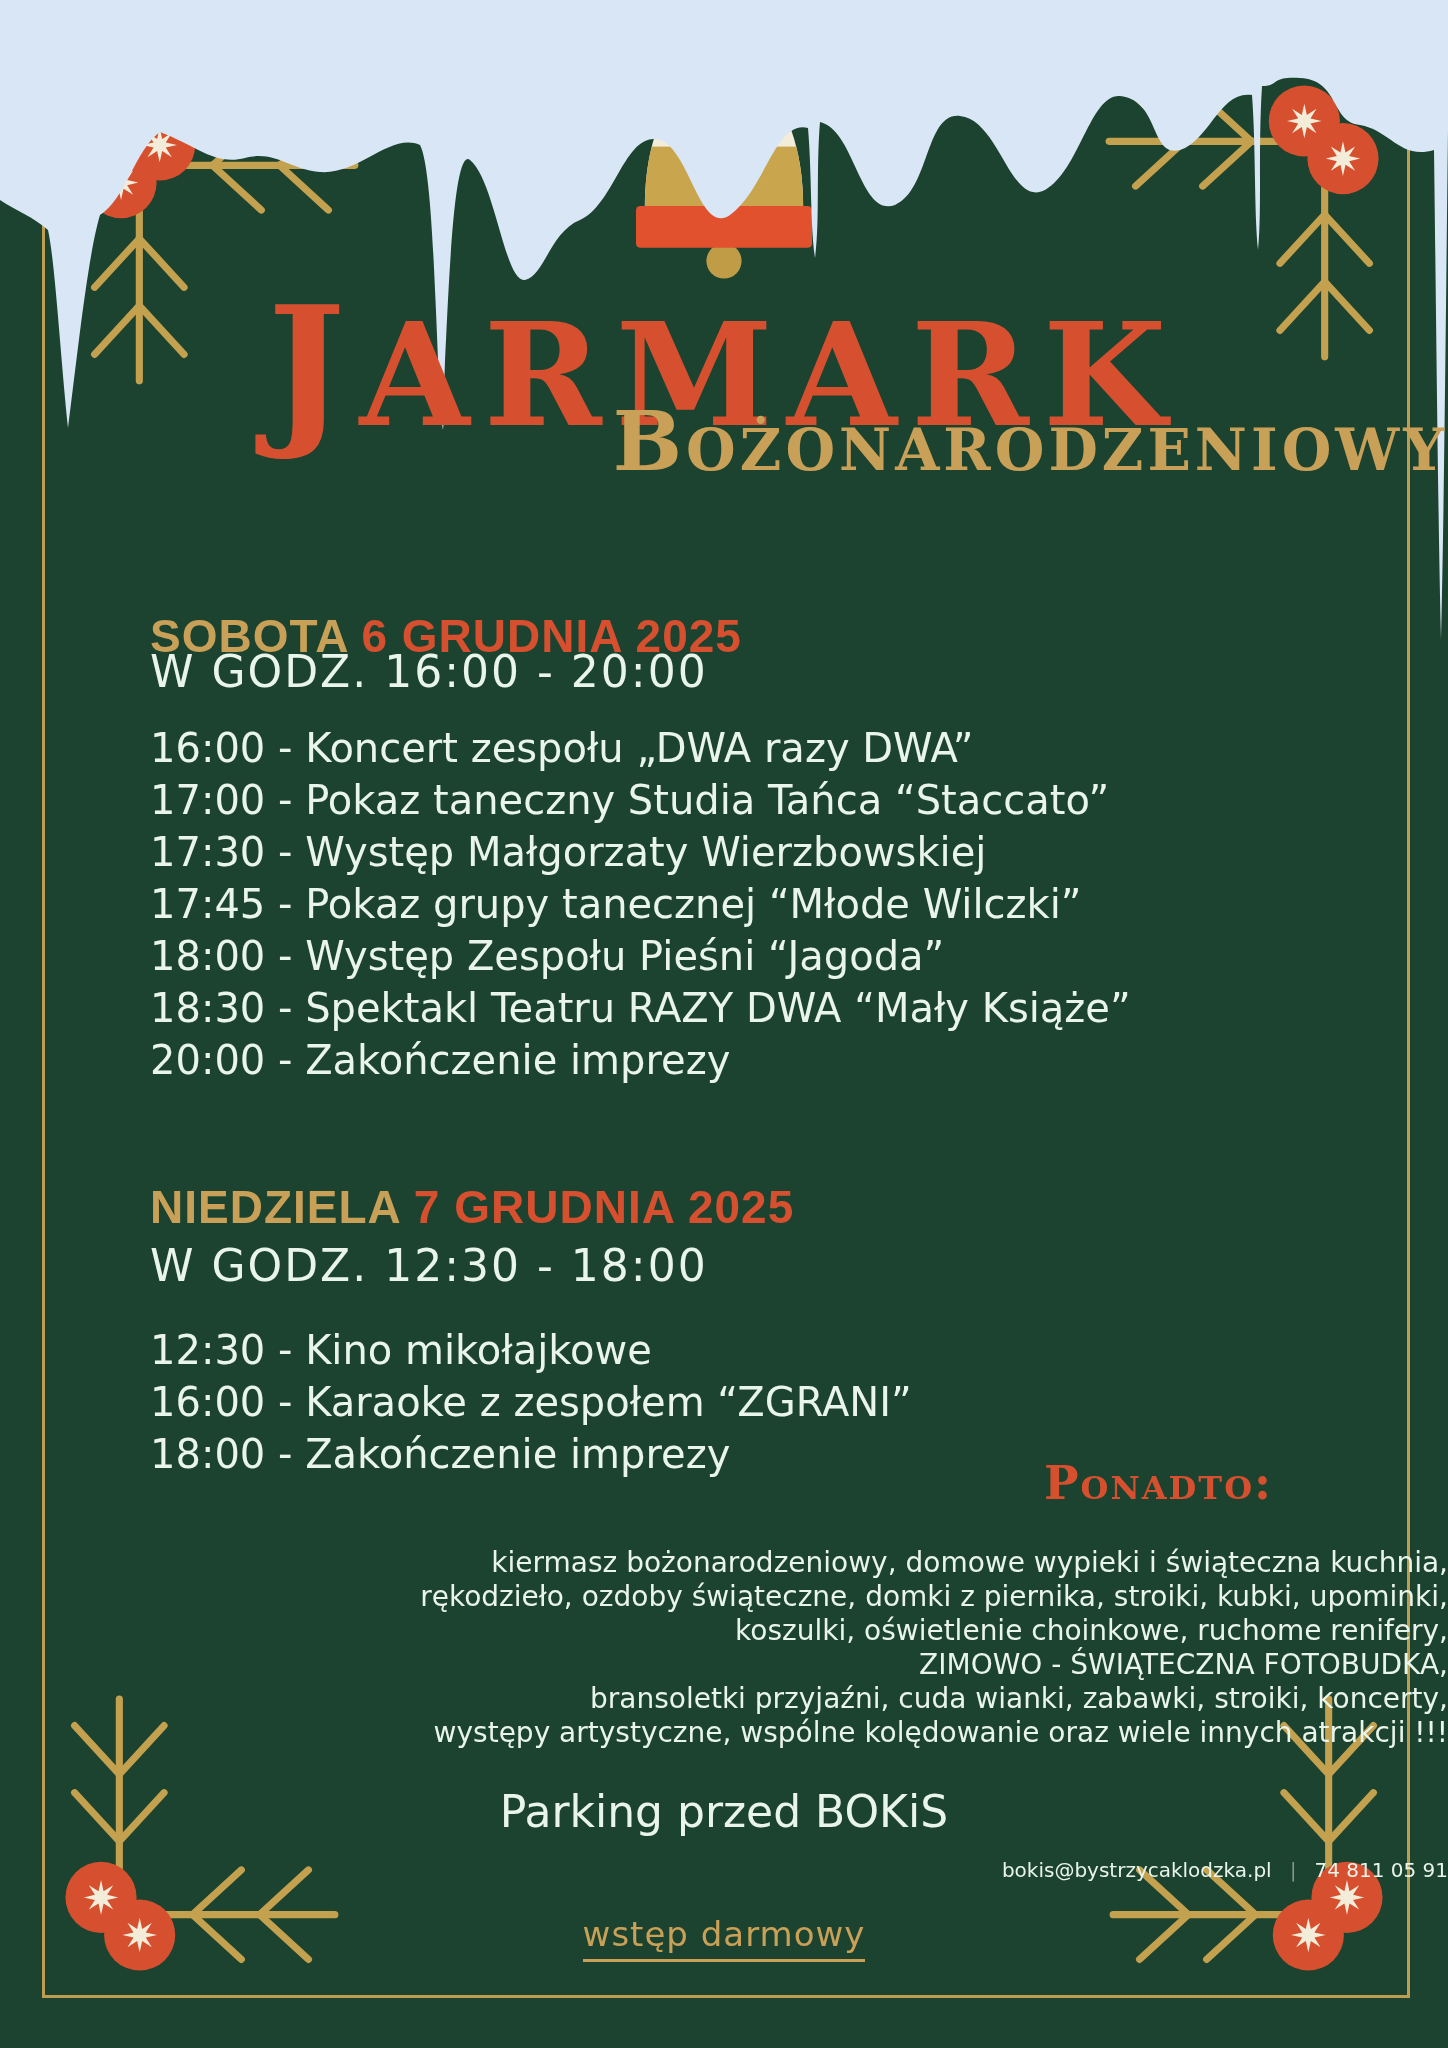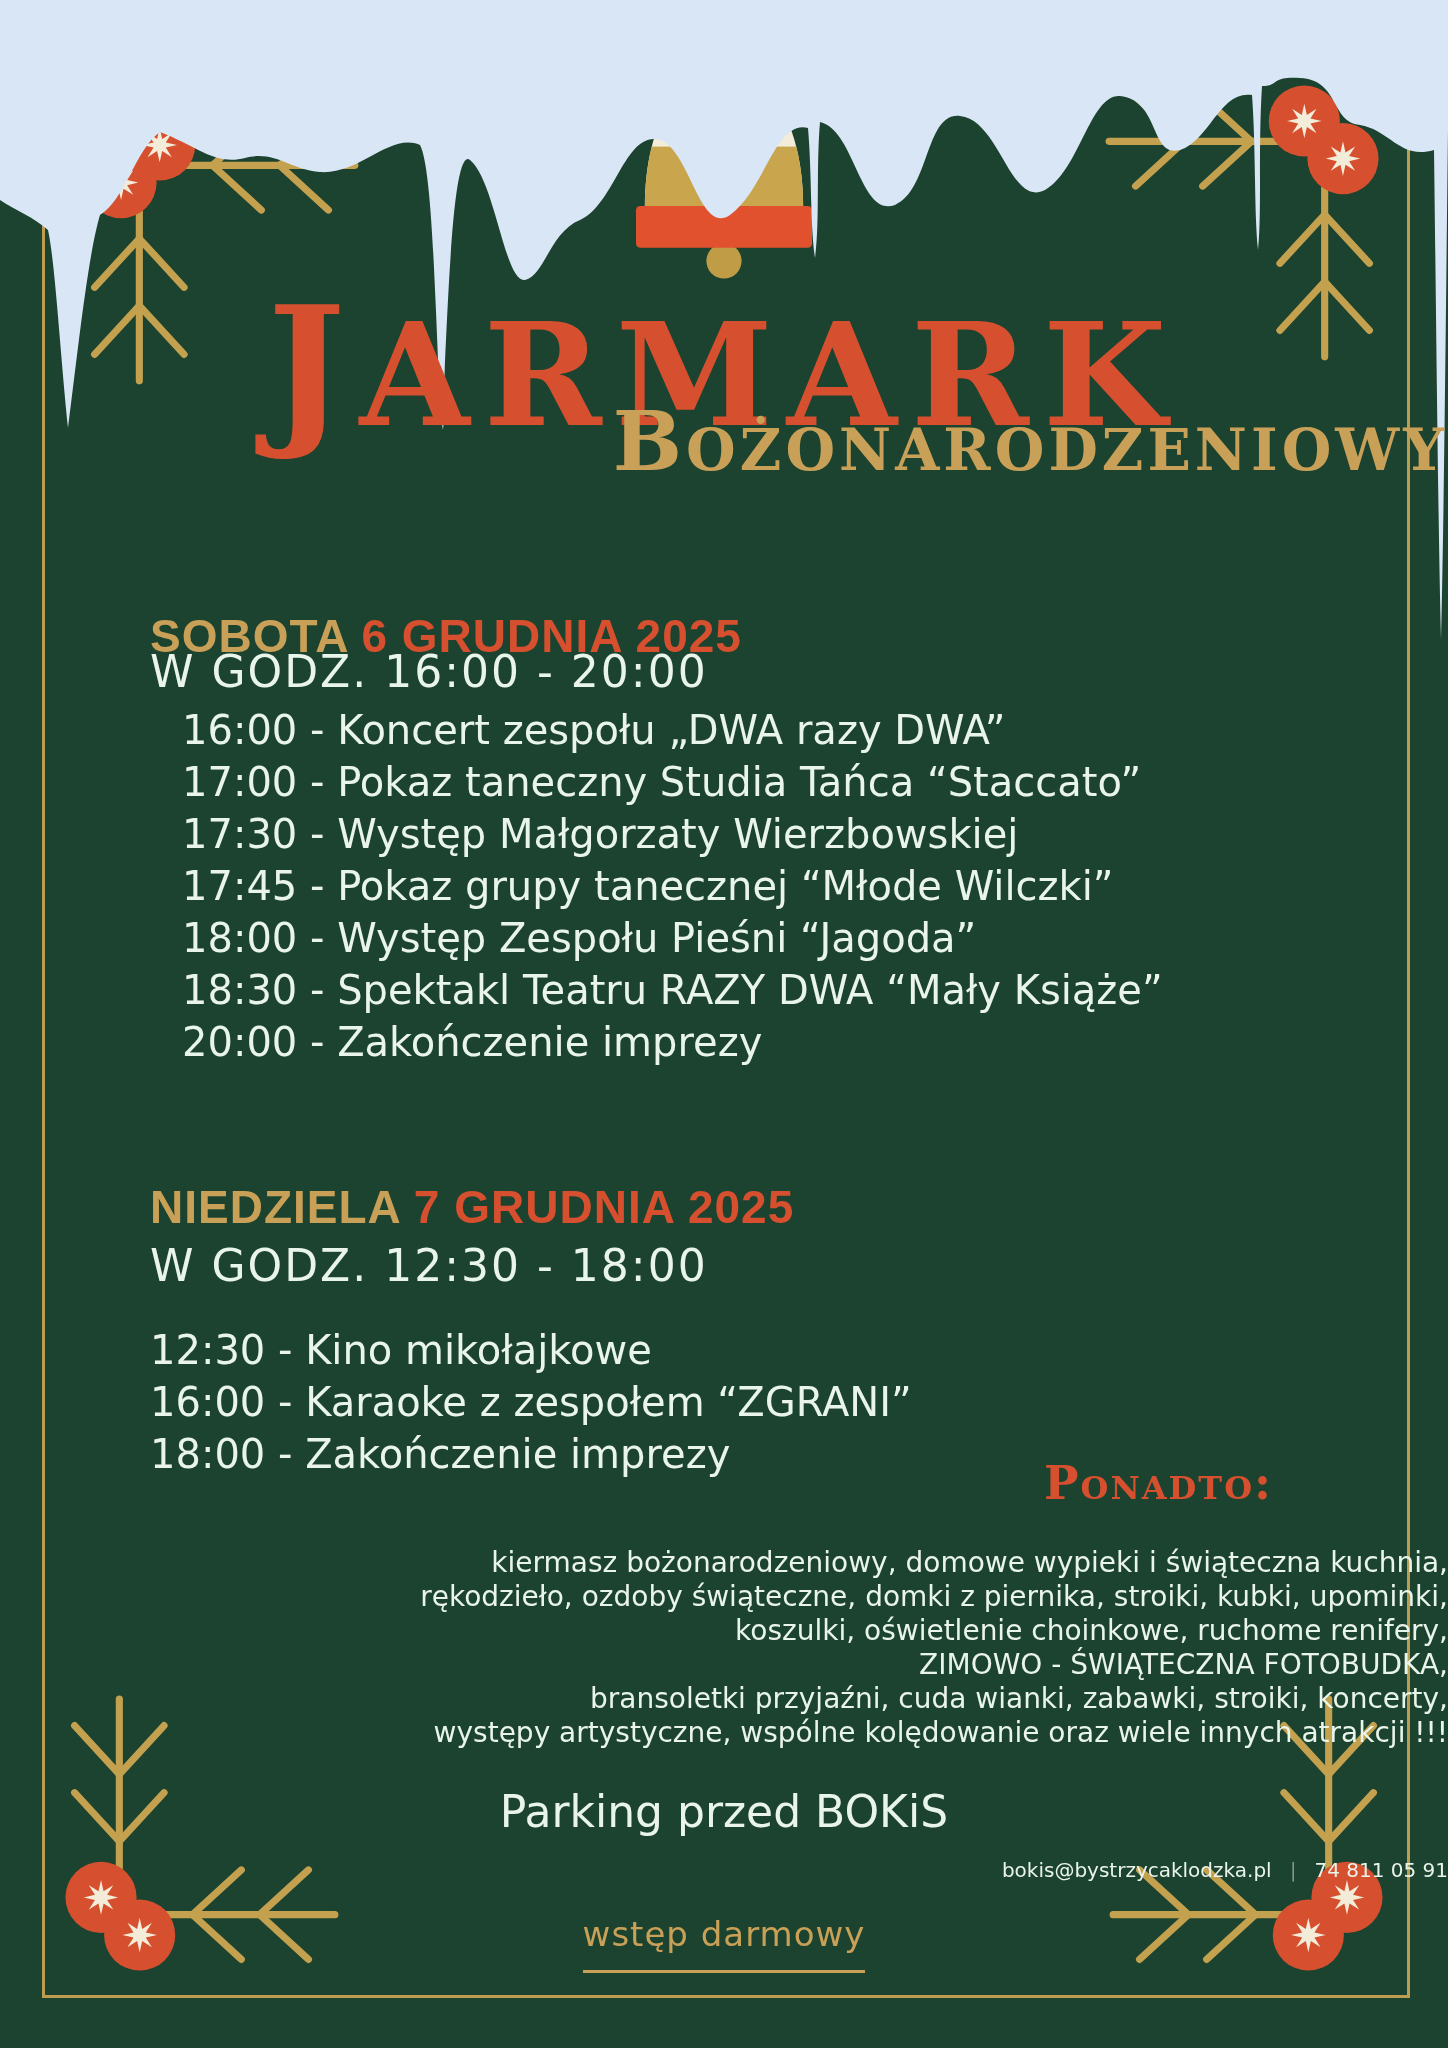--- a/index.html
+++ b/index.html
@@ -37,21 +37,21 @@
   .day-header .date{color:var(--accent_red,#d6502f);}
   .hours{
     position:absolute;left:150px;
     font-size:44px;letter-spacing:2px;color:var(--text_mint,#e9f4ea);
     white-space:nowrap;
   }
   .events{
     position:absolute;left:150px;color:var(--text_mint,#e9f4ea);
     font-size:40px;line-height:52px;white-space:nowrap;
   }
-  .sat-header{top:586px;margin-top:23px;} .sat-hours{top:646px;} .sat-events{top:704px;margin-left:32px;}
+  .sat-header{top:586px;margin-top:23px;} .sat-hours{top:646px;} .sat-events{top:722px;}
   .sun-header{top:1180px;} .sun-hours{top:1240px;} .sun-events{top:1324px;}
   
   .extras-heading{
     position:absolute;top:1456px;right:175px;
     font-family:"DejaVu Serif","Liberation Serif",serif;font-weight:700;
     font-variant:small-caps;font-size:46px;letter-spacing:2px;
     color:var(--accent_red,#d6502f);
   }
   .extras-lines{
     position:absolute;top:1546px;left:0;width:100%;text-align:right;
@@ -66,21 +66,21 @@
     position:absolute;top:1858px;left:0;width:100%;text-align:right;
     font-size:20px;color:var(--text_mint,#e9f4ea);
   }
   .contact .sep{padding:0 18px;opacity:.75;font-weight:100;}
   .admission{
     position:absolute;top:1914px;left:0;width:100%;text-align:center;
     font-size:34px;color:var(--accent_gold,#c9a057);
   }
   .admission span{
     border-bottom:3px solid var(--accent_gold,#c9a057);
-    padding-bottom:16px;letter-spacing:1px;
+    padding-bottom:5px;letter-spacing:1px;
   }
   
   .holly{position:absolute;width:305px;height:305px;}
   .holly.tl{left:58px;top:84px;}
   .holly.tr{right:42px;top:60px;transform:scaleX(-1);}
   .holly.bl{left:38px;bottom:52px;transform:scaleY(-1);}
   .holly.br{right:38px;bottom:52px;transform:scale(-1,-1);}
   .bell{position:absolute;left:614px;top:40px;width:220px;height:244px;}
   .snow{position:absolute;left:0;top:0;}
 </style>

